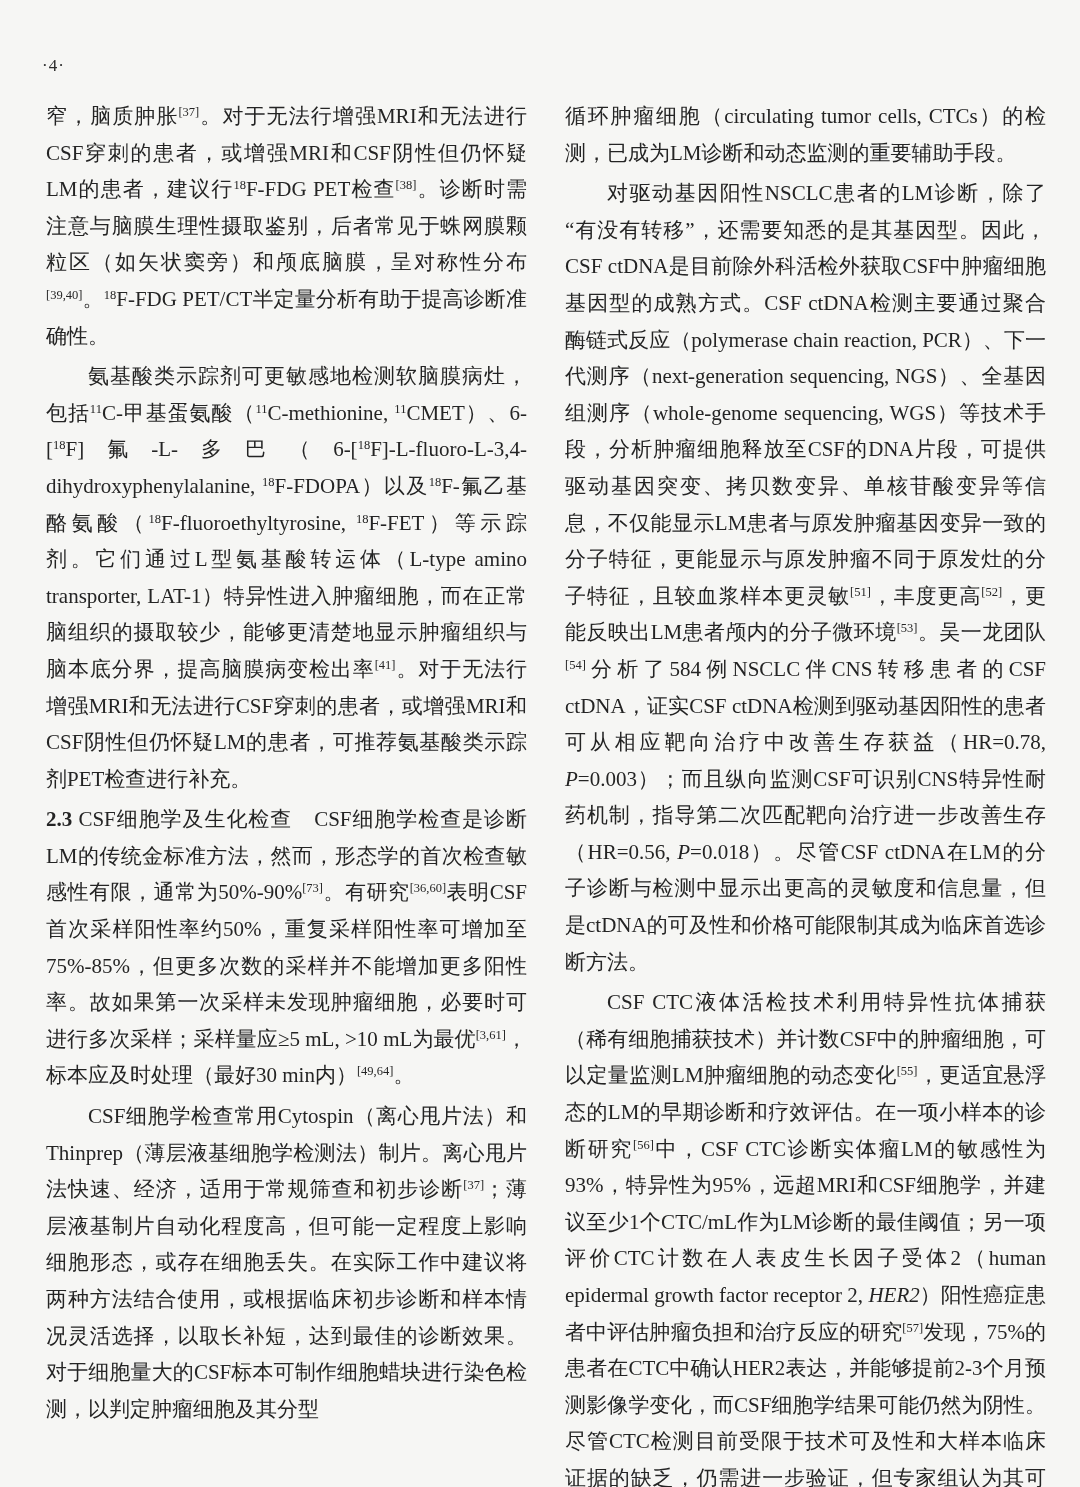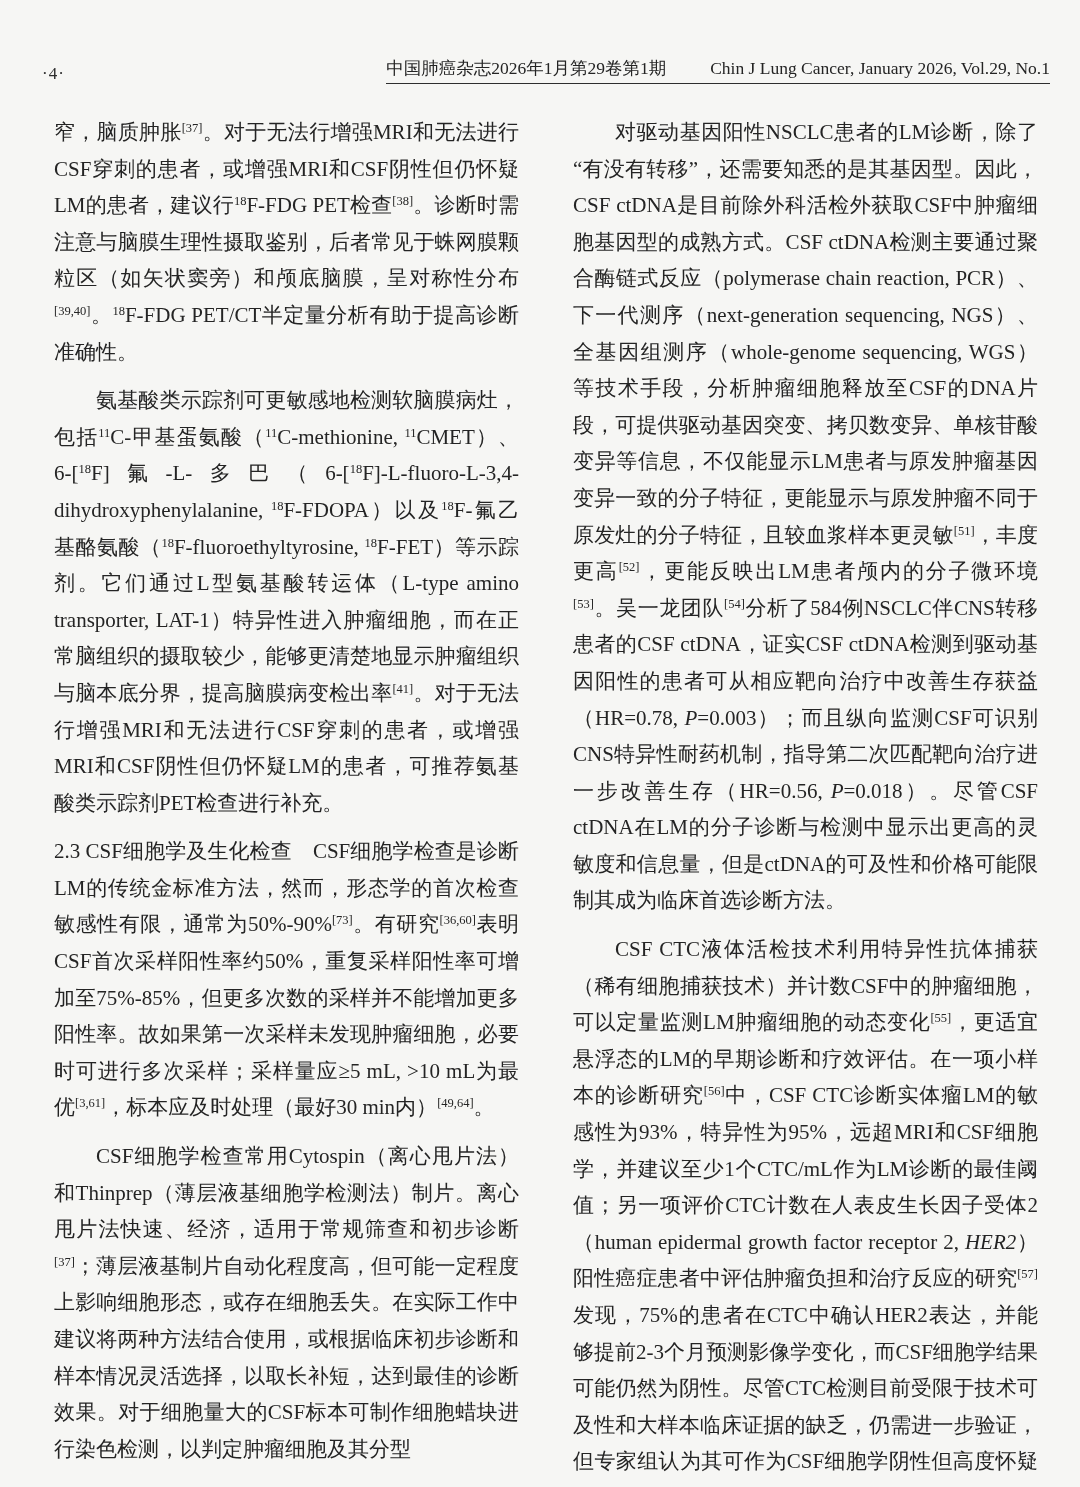--- a/index.html
+++ b/index.html
@@ -38,60 +38,60 @@
   .columns{
     display:flex;
     gap:30px;
     padding:18px 30px 0 42px;
   }
   .col{
     flex:1 1 0;
     min-width:0;
   }
   .para{
-    margin:12px;
+    margin:4px;
     font-size:21px;
     line-height:36.6px;
     text-align:justify;
     text-justify:inter-ideograph;
     color:#242424;
   }
   .indent{text-indent:2em;}
   .para sup{
     font-size:12.5px;
     line-height:0;
     position:relative;
     top:-7px;
     vertical-align:baseline;
     letter-spacing:0;
   }
   .it{font-style:italic;}
-  .bd{font-weight:normal;}
+  .bd{font-weight:bold;}
 </style>
 </head>
 <body>
 
 <div class="page">
 
   <header class="page-header">
     <span class="page-num">·4·</span>
-    <span class="journal-line"><span>中国肺癌杂志2026年1月第29卷第1期</span><span class="jg"></span><span>Chin J Lung Cancer, January 2026, Vol.29, No.1</span></span>
   </header>
 
   <main class="columns">
 
     <section class="col">
       <p class="para"><span>窄，脑质肿胀</span><sup>[37]</sup><span>。对于无法行增强MRI和无法进行CSF穿刺的患者，或增强MRI和CSF阴性但仍怀疑LM的患者，建议行</span><sup>18</sup><span>F-FDG PET检查</span><sup>[38]</sup><span>。诊断时需注意与脑膜生理性摄取鉴别，后者常见于蛛网膜颗粒区（如矢状窦旁）和颅底脑膜，呈对称性分布</span><sup>[39,40]</sup><span>。</span><sup>18</sup><span>F-FDG PET/CT半定量分析有助于提高诊断准确性。</span></p>
       <p class="para indent"><span>氨基酸类示踪剂可更敏感地检测软脑膜病灶，包括</span><sup>11</sup><span>C-甲基蛋氨酸（</span><sup>11</sup><span>C-methionine, </span><sup>11</sup><span>CMET）、6-[</span><sup>18</sup><span>F]氟-L-多巴（6-[</span><sup>18</sup><span>F]-L-fluoro-L-3,4-dihydroxyphenylalanine, </span><sup>18</sup><span>F-FDOPA）以及</span><sup>18</sup><span>F-氟乙基酪氨酸（</span><sup>18</sup><span>F-fluoroethyltyrosine, </span><sup>18</sup><span>F-FET）等示踪剂。它们通过L型氨基酸转运体（L-type amino transporter, LAT-1）特异性进入肿瘤细胞，而在正常脑组织的摄取较少，能够更清楚地显示肿瘤组织与脑本底分界，提高脑膜病变检出率</span><sup>[41]</sup><span>。对于无法行增强MRI和无法进行CSF穿刺的患者，或增强MRI和CSF阴性但仍怀疑LM的患者，可推荐氨基酸类示踪剂PET检查进行补充。</span></p>
       <p class="para"><span class="bd">2.3 </span><span>CSF细胞学及生化检查　CSF细胞学检查是诊断LM的传统金标准方法，然而，形态学的首次检查敏感性有限，通常为50%-90%</span><sup>[73]</sup><span>。有研究</span><sup>[36,60]</sup><span>表明CSF首次采样阳性率约50%，重复采样阳性率可增加至75%-85%，但更多次数的采样并不能增加更多阳性率。故如果第一次采样未发现肿瘤细胞，必要时可进行多次采样；采样量应≥5 mL, &gt;10 mL为最优</span><sup>[3,61]</sup><span>，标本应及时处理（最好30 min内）</span><sup>[49,64]</sup><span>。</span></p>
       <p class="para indent"><span>CSF细胞学检查常用Cytospin（离心甩片法）和Thinprep（薄层液基细胞学检测法）制片。离心甩片法快速、经济，适用于常规筛查和初步诊断</span><sup>[37]</sup><span>；薄层液基制片自动化程度高，但可能一定程度上影响细胞形态，或存在细胞丢失。在实际工作中建议将两种方法结合使用，或根据临床初步诊断和样本情况灵活选择，以取长补短，达到最佳的诊断效果。对于细胞量大的CSF标本可制作细胞蜡块进行染色检测，以判定肿瘤细胞及其分型</span></p>
 
     </section>
 
     <section class="col">
+      <p class="para"><span>循环肿瘤细胞（circulating tumor cells, CTCs）的检测，已成为LM诊断和动态监测的重要辅助手段。</span></p>
       <p class="para indent"><span>对驱动基因阳性NSCLC患者的LM诊断，除了“有没有转移”，还需要知悉的是其基因型。因此，CSF ctDNA是目前除外科活检外获取CSF中肿瘤细胞基因型的成熟方式。CSF ctDNA检测主要通过聚合酶链式反应（polymerase chain reaction, PCR）、下一代测序（next-generation sequencing, NGS）、全基因组测序（whole-genome sequencing, WGS）等技术手段，分析肿瘤细胞释放至CSF的DNA片段，可提供驱动基因突变、拷贝数变异、单核苷酸变异等信息，不仅能显示LM患者与原发肿瘤基因变异一致的分子特征，更能显示与原发肿瘤不同于原发灶的分子特征，且较血浆样本更灵敏</span><sup>[51]</sup><span>，丰度更高</span><sup>[52]</sup><span>，更能反映出LM患者颅内的分子微环境</span><sup>[53]</sup><span>。吴一龙团队</span><sup>[54]</sup><span>分析了584例NSCLC伴CNS转移患者的CSF ctDNA，证实CSF ctDNA检测到驱动基因阳性的患者可从相应靶向治疗中改善生存获益（HR=0.78, </span><span class="it">P</span><span>=0.003）；而且纵向监测CSF可识别CNS特异性耐药机制，指导第二次匹配靶向治疗进一步改善生存（HR=0.56, </span><span class="it">P</span><span>=0.018）。尽管CSF ctDNA在LM的分子诊断与检测中显示出更高的灵敏度和信息量，但是ctDNA的可及性和价格可能限制其成为临床首选诊断方法。</span></p>
       <p class="para indent"><span>CSF CTC液体活检技术利用特异性抗体捕获（稀有细胞捕获技术）并计数CSF中的肿瘤细胞，可以定量监测LM肿瘤细胞的动态变化</span><sup>[55]</sup><span>，更适宜悬浮态的LM的早期诊断和疗效评估。在一项小样本的诊断研究</span><sup>[56]</sup><span>中，CSF CTC诊断实体瘤LM的敏感性为93%，特异性为95%，远超MRI和CSF细胞学，并建议至少1个CTC/mL作为LM诊断的最佳阈值；另一项评价CTC计数在人表皮生长因子受体2（human epidermal growth factor receptor 2, </span><span class="it">HER2</span><span>）阳性癌症患者中评估肿瘤负担和治疗反应的研究</span><sup>[57]</sup><span>发现，75%的患者在CTC中确认HER2表达，并能够提前2-3个月预测影像学变化，而CSF细胞学结果可能仍然为阴性。尽管CTC检测目前受限于技术可及性和大样本临床证据的缺乏，仍需进一步验证，但专家组认为其可作为CSF细胞学阴性但高度怀疑LM患者的辅助诊断手段，具有重要的临床应用前景。</span></p>
 
     </section>
 
   </main>
 
 </div>
 
 </body></html>

